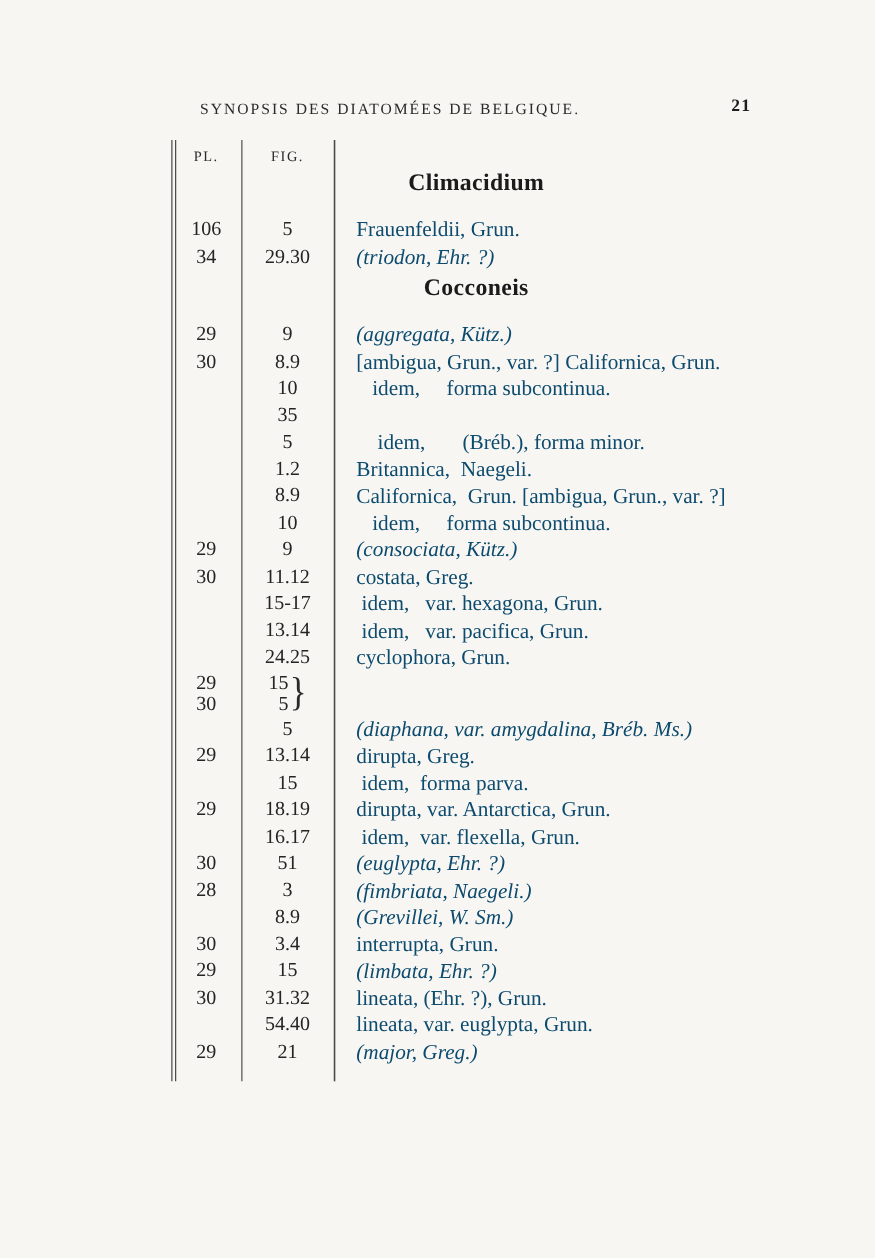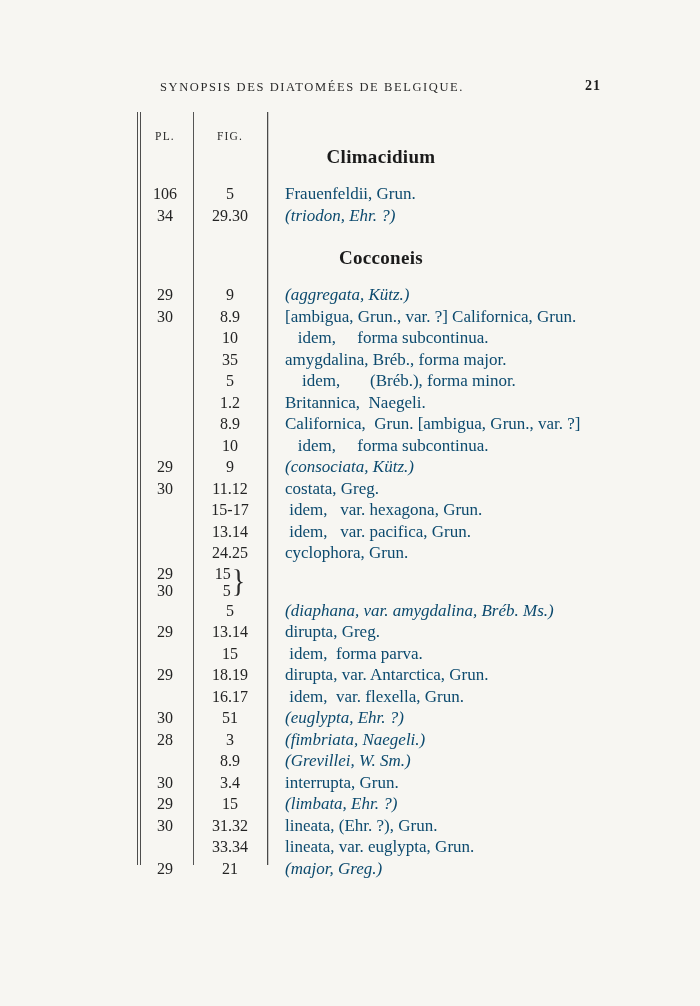--- a/index.html
+++ b/index.html
@@ -30,32 +30,32 @@
   .vrule{
     position:absolute;top:0;bottom:0;width:1px;background:#4d4d4d;
   }
   .vrule.r1{left:0;}
   .vrule.r2{left:3px;}
   .vrule.r3{left:56px;background:#555;}
   .vrule.r4{left:130px;background:#4a4a4a;width:1px;box-shadow:0.6px 0 0 rgba(80,80,80,.45);}
   
   .hdr-row{
     display:grid;grid-template-columns:56px 74px 1fr;
-    margin-top:17px;height:14px;line-height:14px;
+    margin-top:7px;height:14px;line-height:14px;
     font-size:11.5px;letter-spacing:1.2px;color:#2b2b2b;
   }
   .hdr-row .c{text-align:center;}
   
   .section-heading{
     margin-left:130px;width:228px;text-align:center;
     font-weight:700;font-size:19px;height:22px;line-height:22px;
     color:#1b1b1b;letter-spacing:.3px;
   }
   .sec-climacidium .section-heading{margin-top:3px;}
-  .sec-cocconeis .section-heading{margin-top:21px;}
+  .sec-cocconeis .section-heading{margin-top:4px;}
   .section-heading + .t-row{margin-top:15px;}
   
   .t-row{
     display:grid;grid-template-columns:56px 74px 1fr;
     height:21.5px;line-height:21.5px;
   }
   .t-row .pl,.t-row .fig{text-align:center;font-size:16px;color:#242424;}
   .t-row .name{padding-left:18px;font-size:17px;white-space:pre;color:#0c4a6e;}
   .it{font-style:italic;}
   
@@ -114,21 +114,20 @@
           <div class="name">[ambigua, Grun., var. ?] Californica, Grun.</div>
         </div>
         <div class="t-row">
           <div class="pl"></div>
           <div class="fig">10</div>
           <div class="name">   idem,     forma subcontinua.</div>
         </div>
         <div class="t-row">
           <div class="pl"></div>
           <div class="fig">35</div>
-          <div class="name">amygdalina, Bréb., forma major.</div>
         </div>
         <div class="t-row">
           <div class="pl"></div>
           <div class="fig">5</div>
           <div class="name">    idem,       (Bréb.), forma minor.</div>
         </div>
         <div class="t-row">
           <div class="pl"></div>
           <div class="fig">1.2</div>
           <div class="name">Britannica,  Naegeli.</div>
@@ -231,21 +230,21 @@
           <div class="fig">15</div>
           <div class="name it">(limbata, Ehr. ?)</div>
         </div>
         <div class="t-row">
           <div class="pl">30</div>
           <div class="fig">31.32</div>
           <div class="name">lineata, (Ehr. ?), Grun.</div>
         </div>
         <div class="t-row">
           <div class="pl"></div>
-          <div class="fig">33.34</div>
+          <div class="fig">54.40</div>
           <div class="name">lineata, var. euglypta, Grun.</div>
         </div>
         <div class="t-row">
           <div class="pl">29</div>
           <div class="fig">21</div>
           <div class="name it">(major, Greg.)</div>
         </div>
       </div>
     </div>
 </div>

